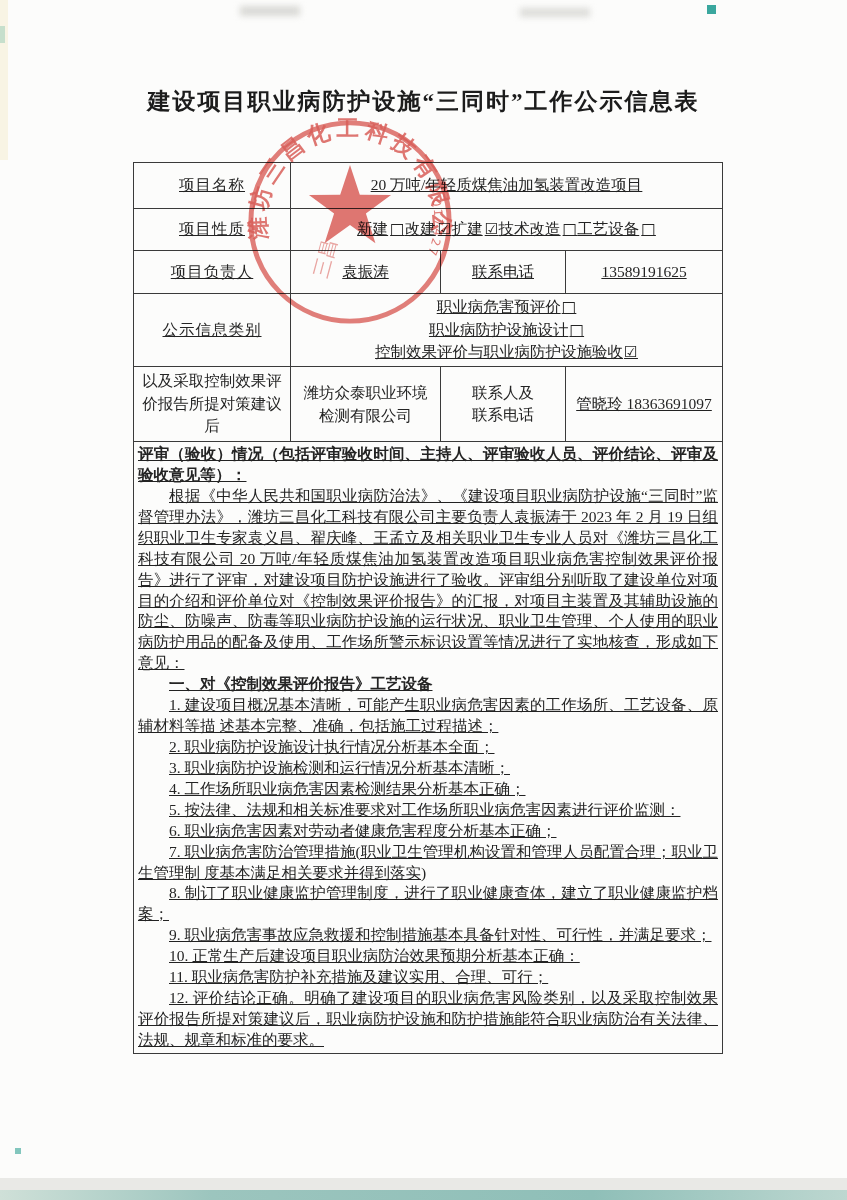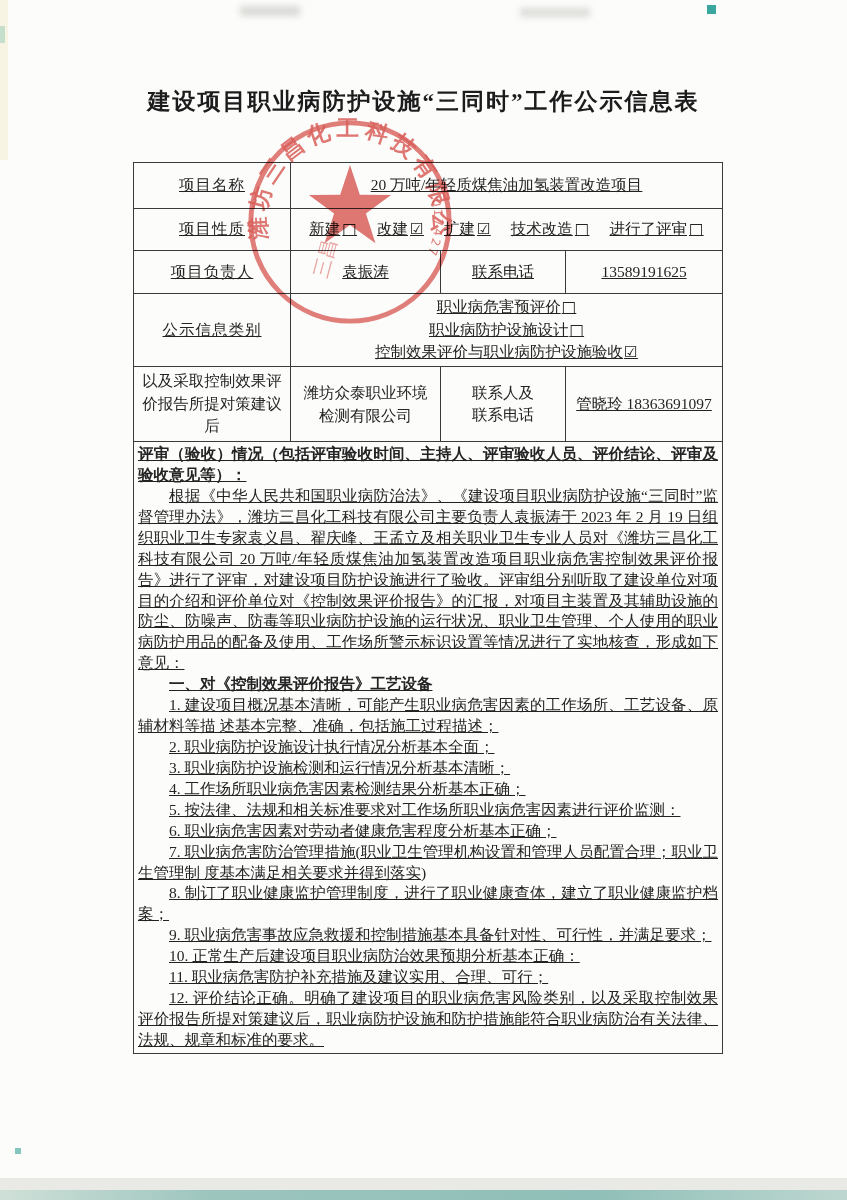--- a/index.html
+++ b/index.html
@@ -24,21 +24,21 @@
     text-align:center;vertical-align:middle;
     padding:2px 4px;color:#242424;
   }
   td.lbl{letter-spacing:1px;}
   tr.r1 td{height:41px;}
   tr.r2 td{height:40px;}
   tr.r3 td{height:37px;}
   tr.r4 td{height:38px;}
   tr.r5 td{height:60px;}
   tr.r6 td{height:70px;}
-  .opts{display:flex;justify-content:center;gap:20px;white-space:nowrap;}
+  .opts{display:flex;justify-content:center;white-space:nowrap;}
   .opt .box{margin-left:2px;font-family:"DejaVu Sans",sans-serif;}
   td.left-cell{text-align:left;padding-left:12px;}
   .pub-line{line-height:1.4;}
   .pub-line .box{margin-left:1px;font-family:"DejaVu Sans",sans-serif;}
   .narrow{display:inline-block;max-width:72px;line-height:1.45;}
   .mid-narrow{display:inline-block;max-width:130px;line-height:1.5;}
   .lbl-narrow{display:inline-block;max-width:150px;line-height:1.45;}
   td.review-cell{
     vertical-align:top;text-align:left;height:606px;
     padding:6px 8px 4px 8px;font-size:15.5px;line-height:21.8px;
@@ -83,21 +83,21 @@
       <td colspan="3">20 万吨/年轻质煤焦油加氢装置改造项目</td>
     </tr>
     <tr class="r3">
       <td class="lbl">项目性质</td>
       <td colspan="3">
         <div class="opts">
           <span class="opt"><span>新建</span><span class="box">□</span></span>
           <span class="opt"><span>改建</span><span class="box">☑</span></span>
           <span class="opt"><span>扩建</span><span class="box">☑</span></span>
           <span class="opt"><span>技术改造</span><span class="box">□</span></span>
-          <span class="opt"><span>进行了评审</span><span class="box">□</span></span>
+          <span class="opt"><span>工艺设备</span><span class="box">□</span></span>
         </div>
       </td>
     </tr>
     <tr class="r4">
       <td class="lbl">项目负责人</td>
       <td>袁振涛</td>
       <td>联系电话</td>
       <td>13589191625</td>
     </tr>
     <tr class="r5">

